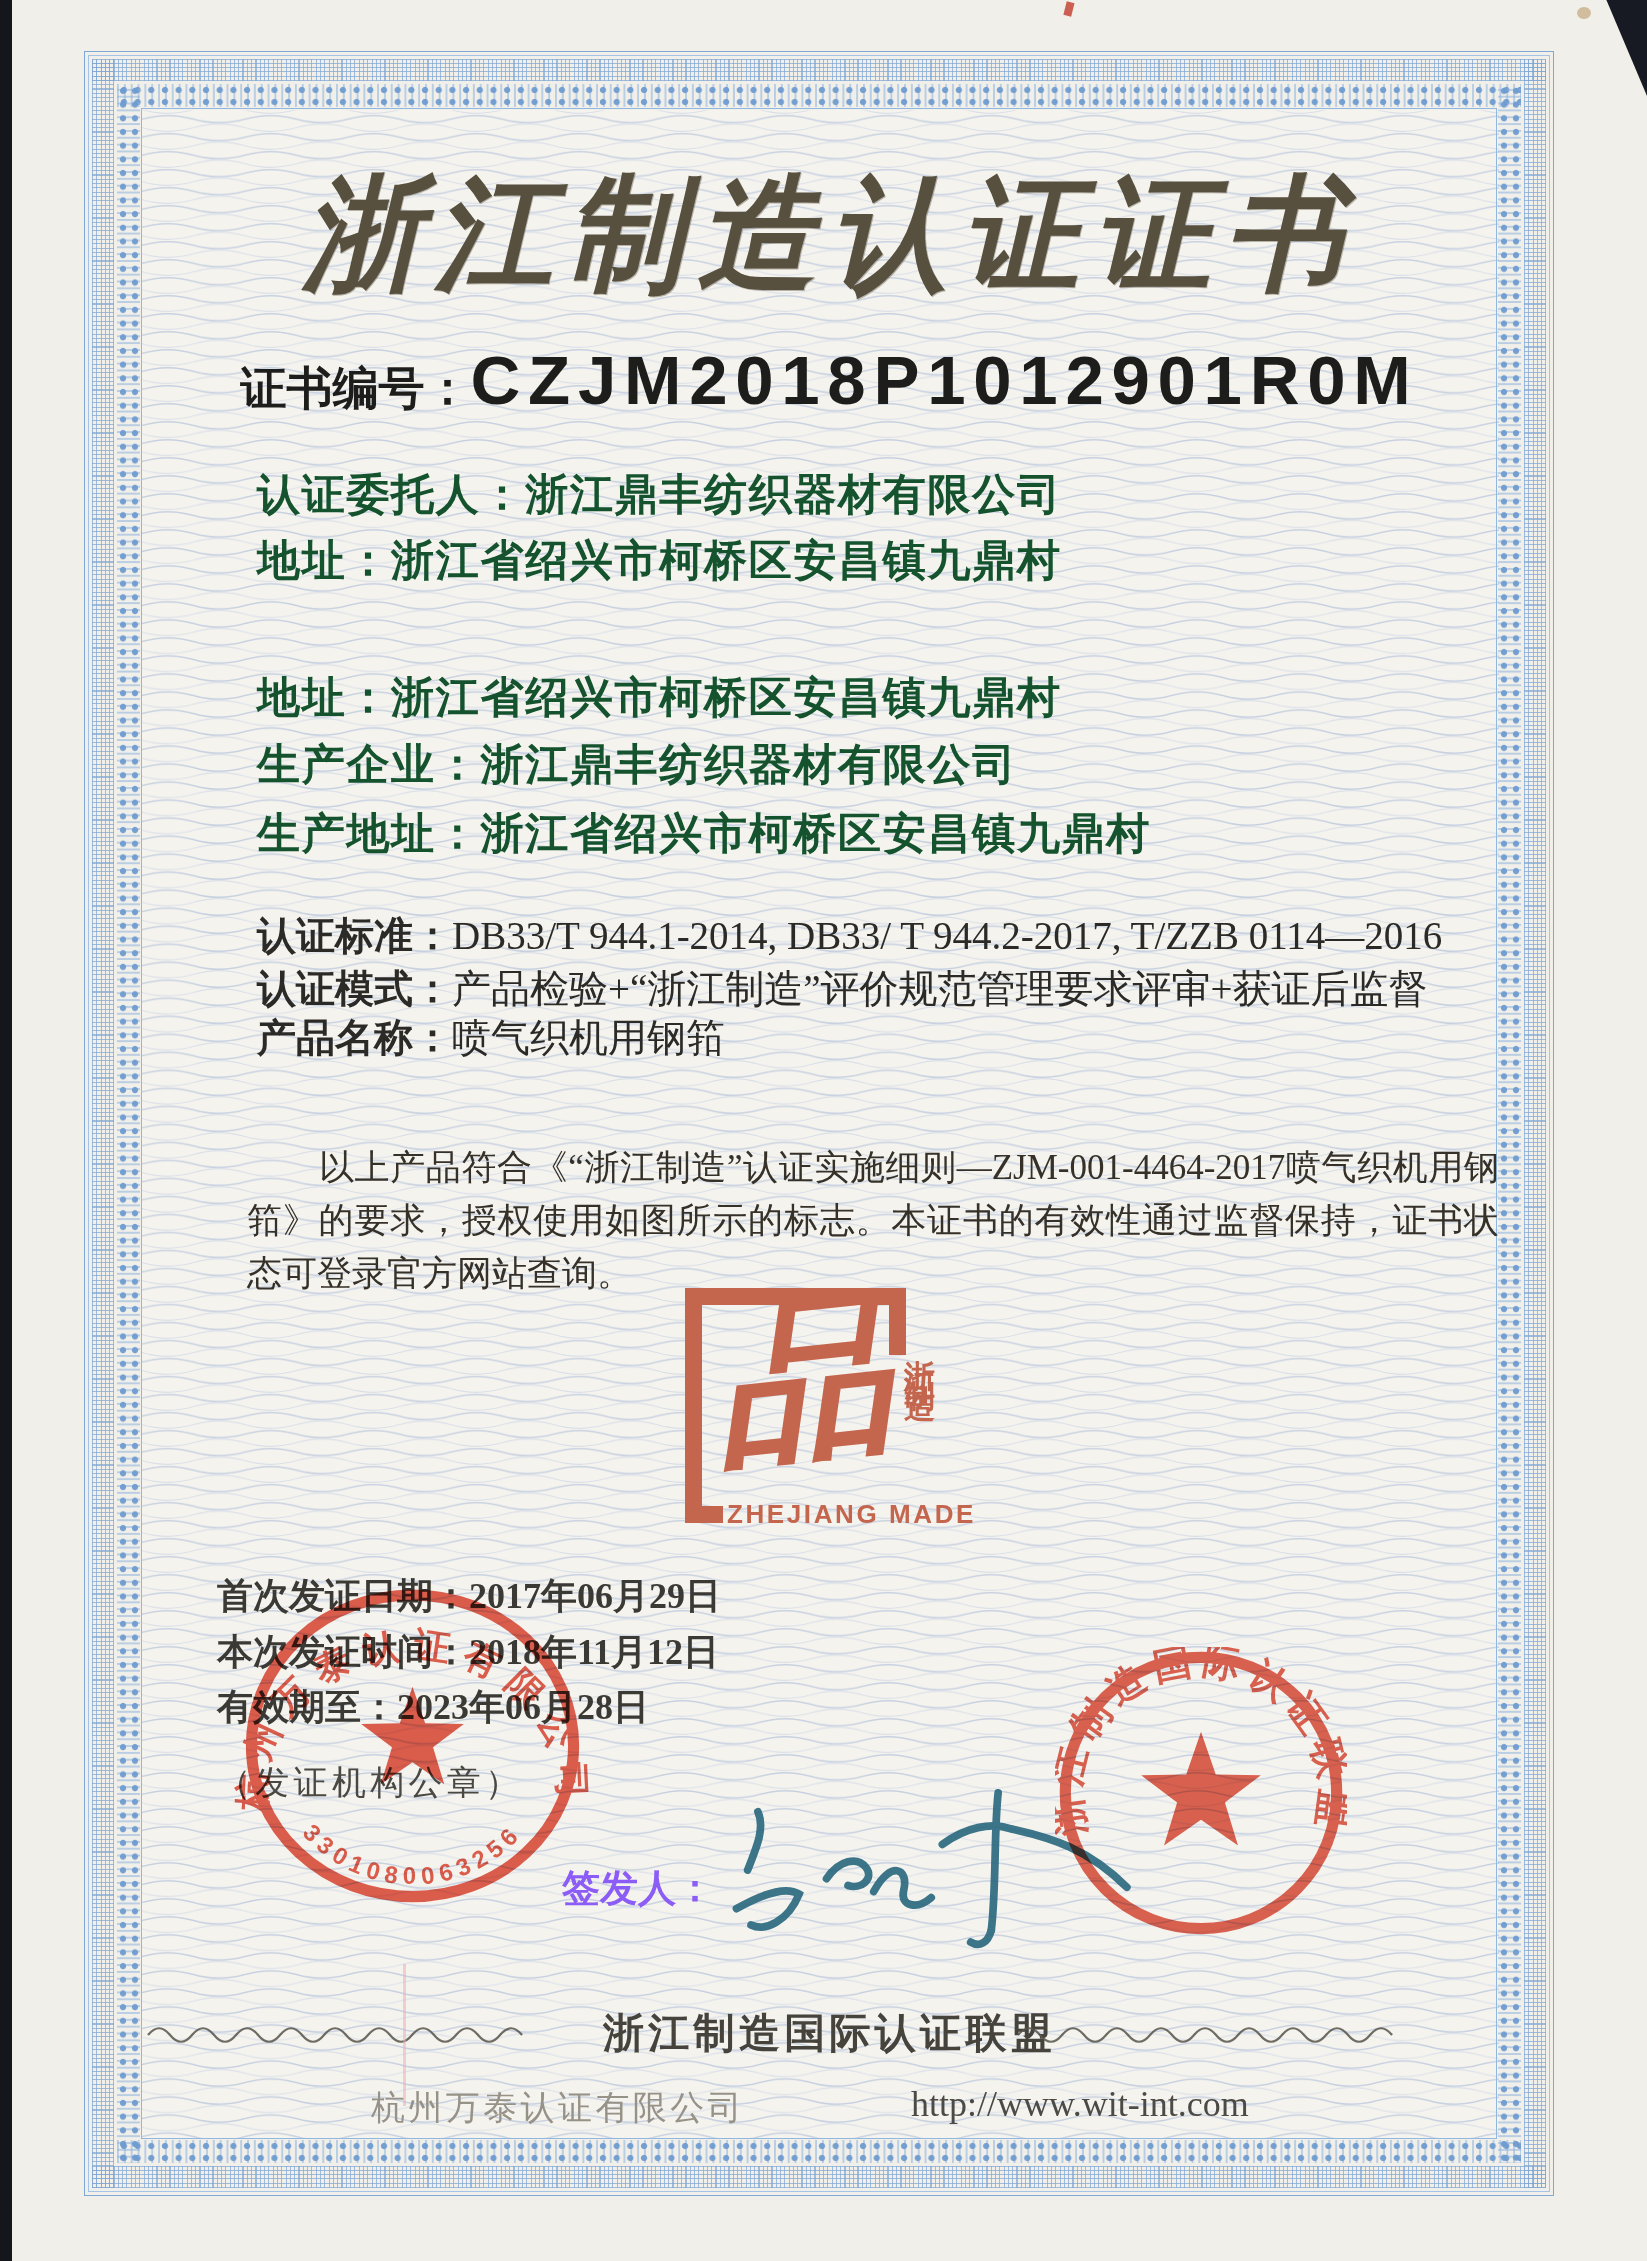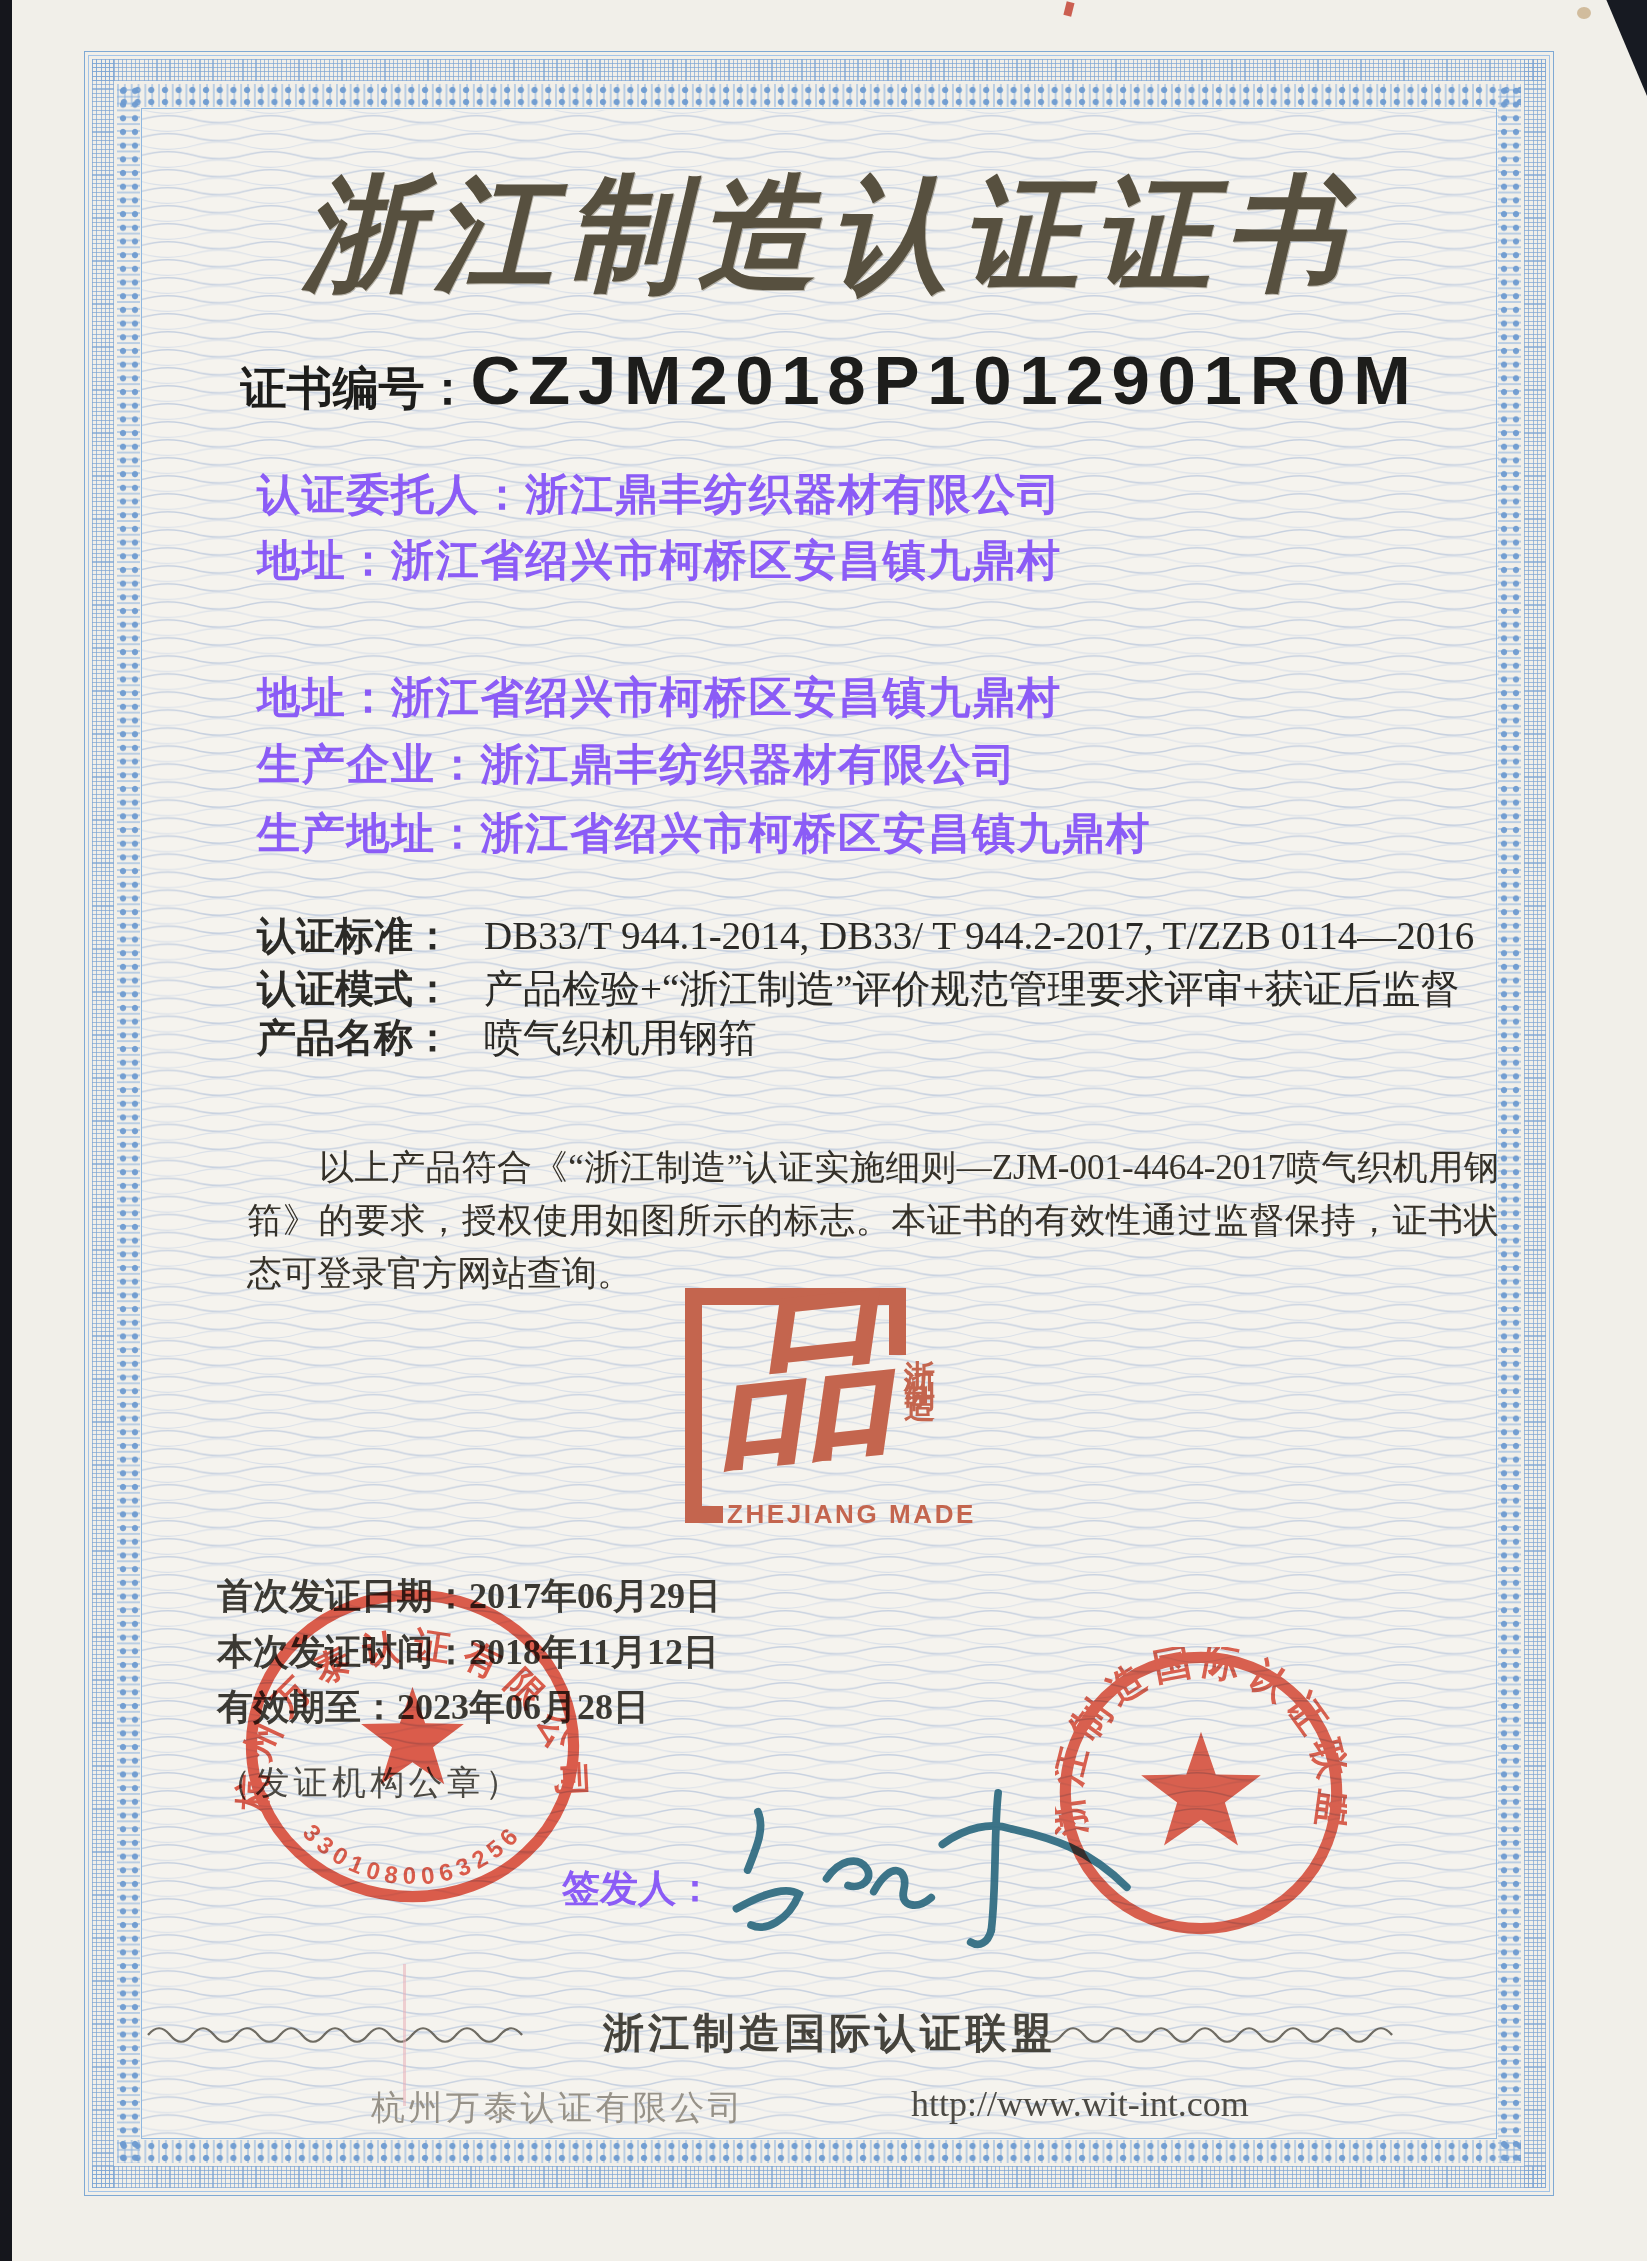--- a/index.html
+++ b/index.html
@@ -38,24 +38,24 @@
   .fb-l{left:33px;top:33px;bottom:33px;width:23px;}
   .fb-r{right:33px;top:33px;bottom:33px;width:23px;}
   #waves{left:130px;top:110px;z-index:0;}
   
   .txt{position:absolute;white-space:nowrap;z-index:2;}
   #title{left:0;top:156px;width:1635px;text-align:center;font-size:118px;font-weight:800;font-style:italic;
          letter-spacing:13.7px;color:#57503f;transform:scaleY(1.06);text-shadow:0.9px 0.9px 0 rgba(87,80,63,.4);}
   #certno{left:0;top:341px;width:1635px;text-align:center;color:#1d1d1b;}
   #certno .lab{font-size:46px;font-weight:700;}
   #certno .val{font-size:69px;font-weight:700;font-family:"Liberation Sans",sans-serif;letter-spacing:7.7px;}
-  .info{left:245px;font-size:43px;font-weight:700;letter-spacing:1.7px;color:#8b5cf6;}
+  .info{left:245px;font-size:43px;font-weight:700;letter-spacing:1.7px;color:#14532d;}
   .spec{left:245px;font-size:39px;color:#2b2a26;}
   .spec .lab{font-weight:700;}
-  .spec .val{font-weight:500;margin-left:32px;}
+  .spec .val{font-weight:500;}
   #statement{left:235px;top:1141px;width:1252px;font-size:35px;line-height:53px;color:#353129;
              font-weight:500;text-indent:72px;text-align:justify;white-space:normal;z-index:2;}
   .date-line{left:205px;font-size:36px;font-weight:600;color:#3b3933;z-index:2;}
   #seal-note{left:205px;top:1760px;font-size:34px;font-weight:500;letter-spacing:4.3px;color:#4a4842;}
   #issuer-label{left:550px;top:1863px;font-size:38px;font-weight:700;color:#8b5cf6;}
   #alliance{left:0;top:2006px;width:1635px;text-align:center;font-size:41px;font-weight:700;
             letter-spacing:4.3px;color:#45433c;}
   .flourish{top:2024px;z-index:2;position:absolute;}
   #footer-company{left:359px;top:2085px;font-size:34px;font-weight:500;letter-spacing:3.4px;color:#979288;}
   #footer-url{left:899px;top:2083px;font-size:36px;font-weight:500;color:#4c4a44;}

